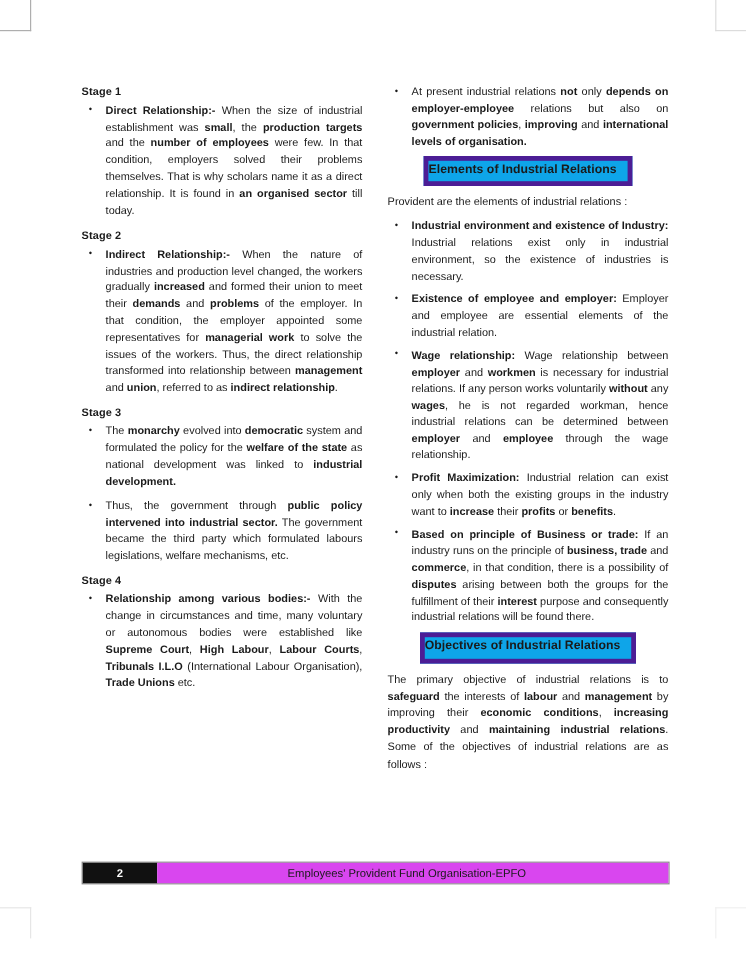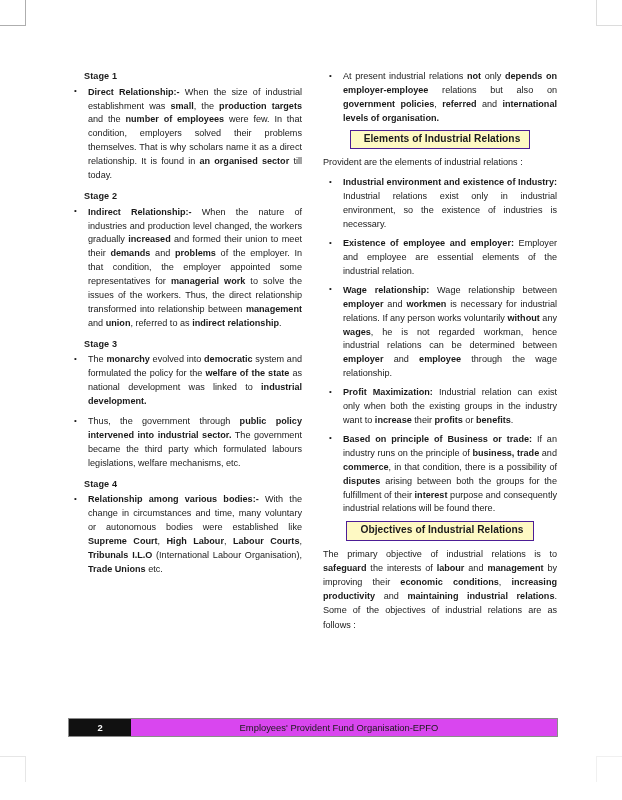--- a/index.html
+++ b/index.html
@@ -46,21 +46,21 @@
   .col {
     width: 234px;
     flex: 0 0 234px;
   }
 
   
   .stage-head {
     font-size: 9.1px;
     font-weight: bold;
     line-height: 1.5;
-    margin: 0 0 2px 16px;
+    margin: 0 0 2px 0;
     letter-spacing: 0.1px;
   }
   .stage-head.spaced { margin-top: 7px; }
 
   ul.bullets {
     list-style: none;
     margin: 0;
     padding: 0;
   }
   ul.bullets > li {
@@ -96,26 +96,26 @@
   b, strong { font-weight: bold; }
 
   
   .section-box-wrap {
     display: flex;
     justify-content: center;
     margin: 4px 0 6px 0;
   }
   .section-box {
     display: inline-block;
-    border: 1px solid #4c1d95;
-    padding: 2px 9px 3px 13px;
+    border: 4px solid #4c1d95;
+    padding: 2px 9px 3px 0;
     font-size: 10.2px;
     font-weight: bold;
     line-height: 1.25;
-    background: #fef9c3;
+    background: #0ea5e9;
     letter-spacing: 0.05px;
     white-space: nowrap;
   }
 
   
   .footer {
     position: absolute;
     left: 68px;
     top: 718px;
     width: 490px;
@@ -178,21 +178,21 @@
       <div class="stage-head spaced">Stage 4</div>
       <ul class="bullets">
           <li><b>Relationship among various bodies:-</b><span> With the change in circumstances and time, many voluntary or autonomous bodies were established like </span><b>Supreme Court</b><span>, </span><b>High Labour</b><span>, </span><b>Labour Courts</b><span>, </span><b>Tribunals I.L.O</b><span> (International Labour Organisation), </span><b>Trade Unions</b><span> etc.</span></li>
         </ul>
 
     </div>
 
     <div class="col">
 
       <ul class="bullets">
-          <li><span>At present industrial relations </span><b>not</b><span> only </span><b>depends on employer-employee</b><span> relations but also on </span><b>government policies</b><span>, </span><b>referred</b><span> and </span><b>international levels of organisation.</b></li>
+          <li><span>At present industrial relations </span><b>not</b><span> only </span><b>depends on employer-employee</b><span> relations but also on </span><b>government policies</b><span>, </span><b>improving</b><span> and </span><b>international levels of organisation.</b></li>
         </ul>
 
       <div class="section-box-wrap">
         <span class="section-box">Elements of Industrial Relations</span>
       </div>
 
       <p class="body-para lead">Provident are the elements of industrial relations :</p>
 
       <ul class="bullets tight">
           <li><b>Industrial environment and existence of Industry:</b><span> Industrial relations exist only in industrial environment, so the existence of industries is necessary.</span></li>

